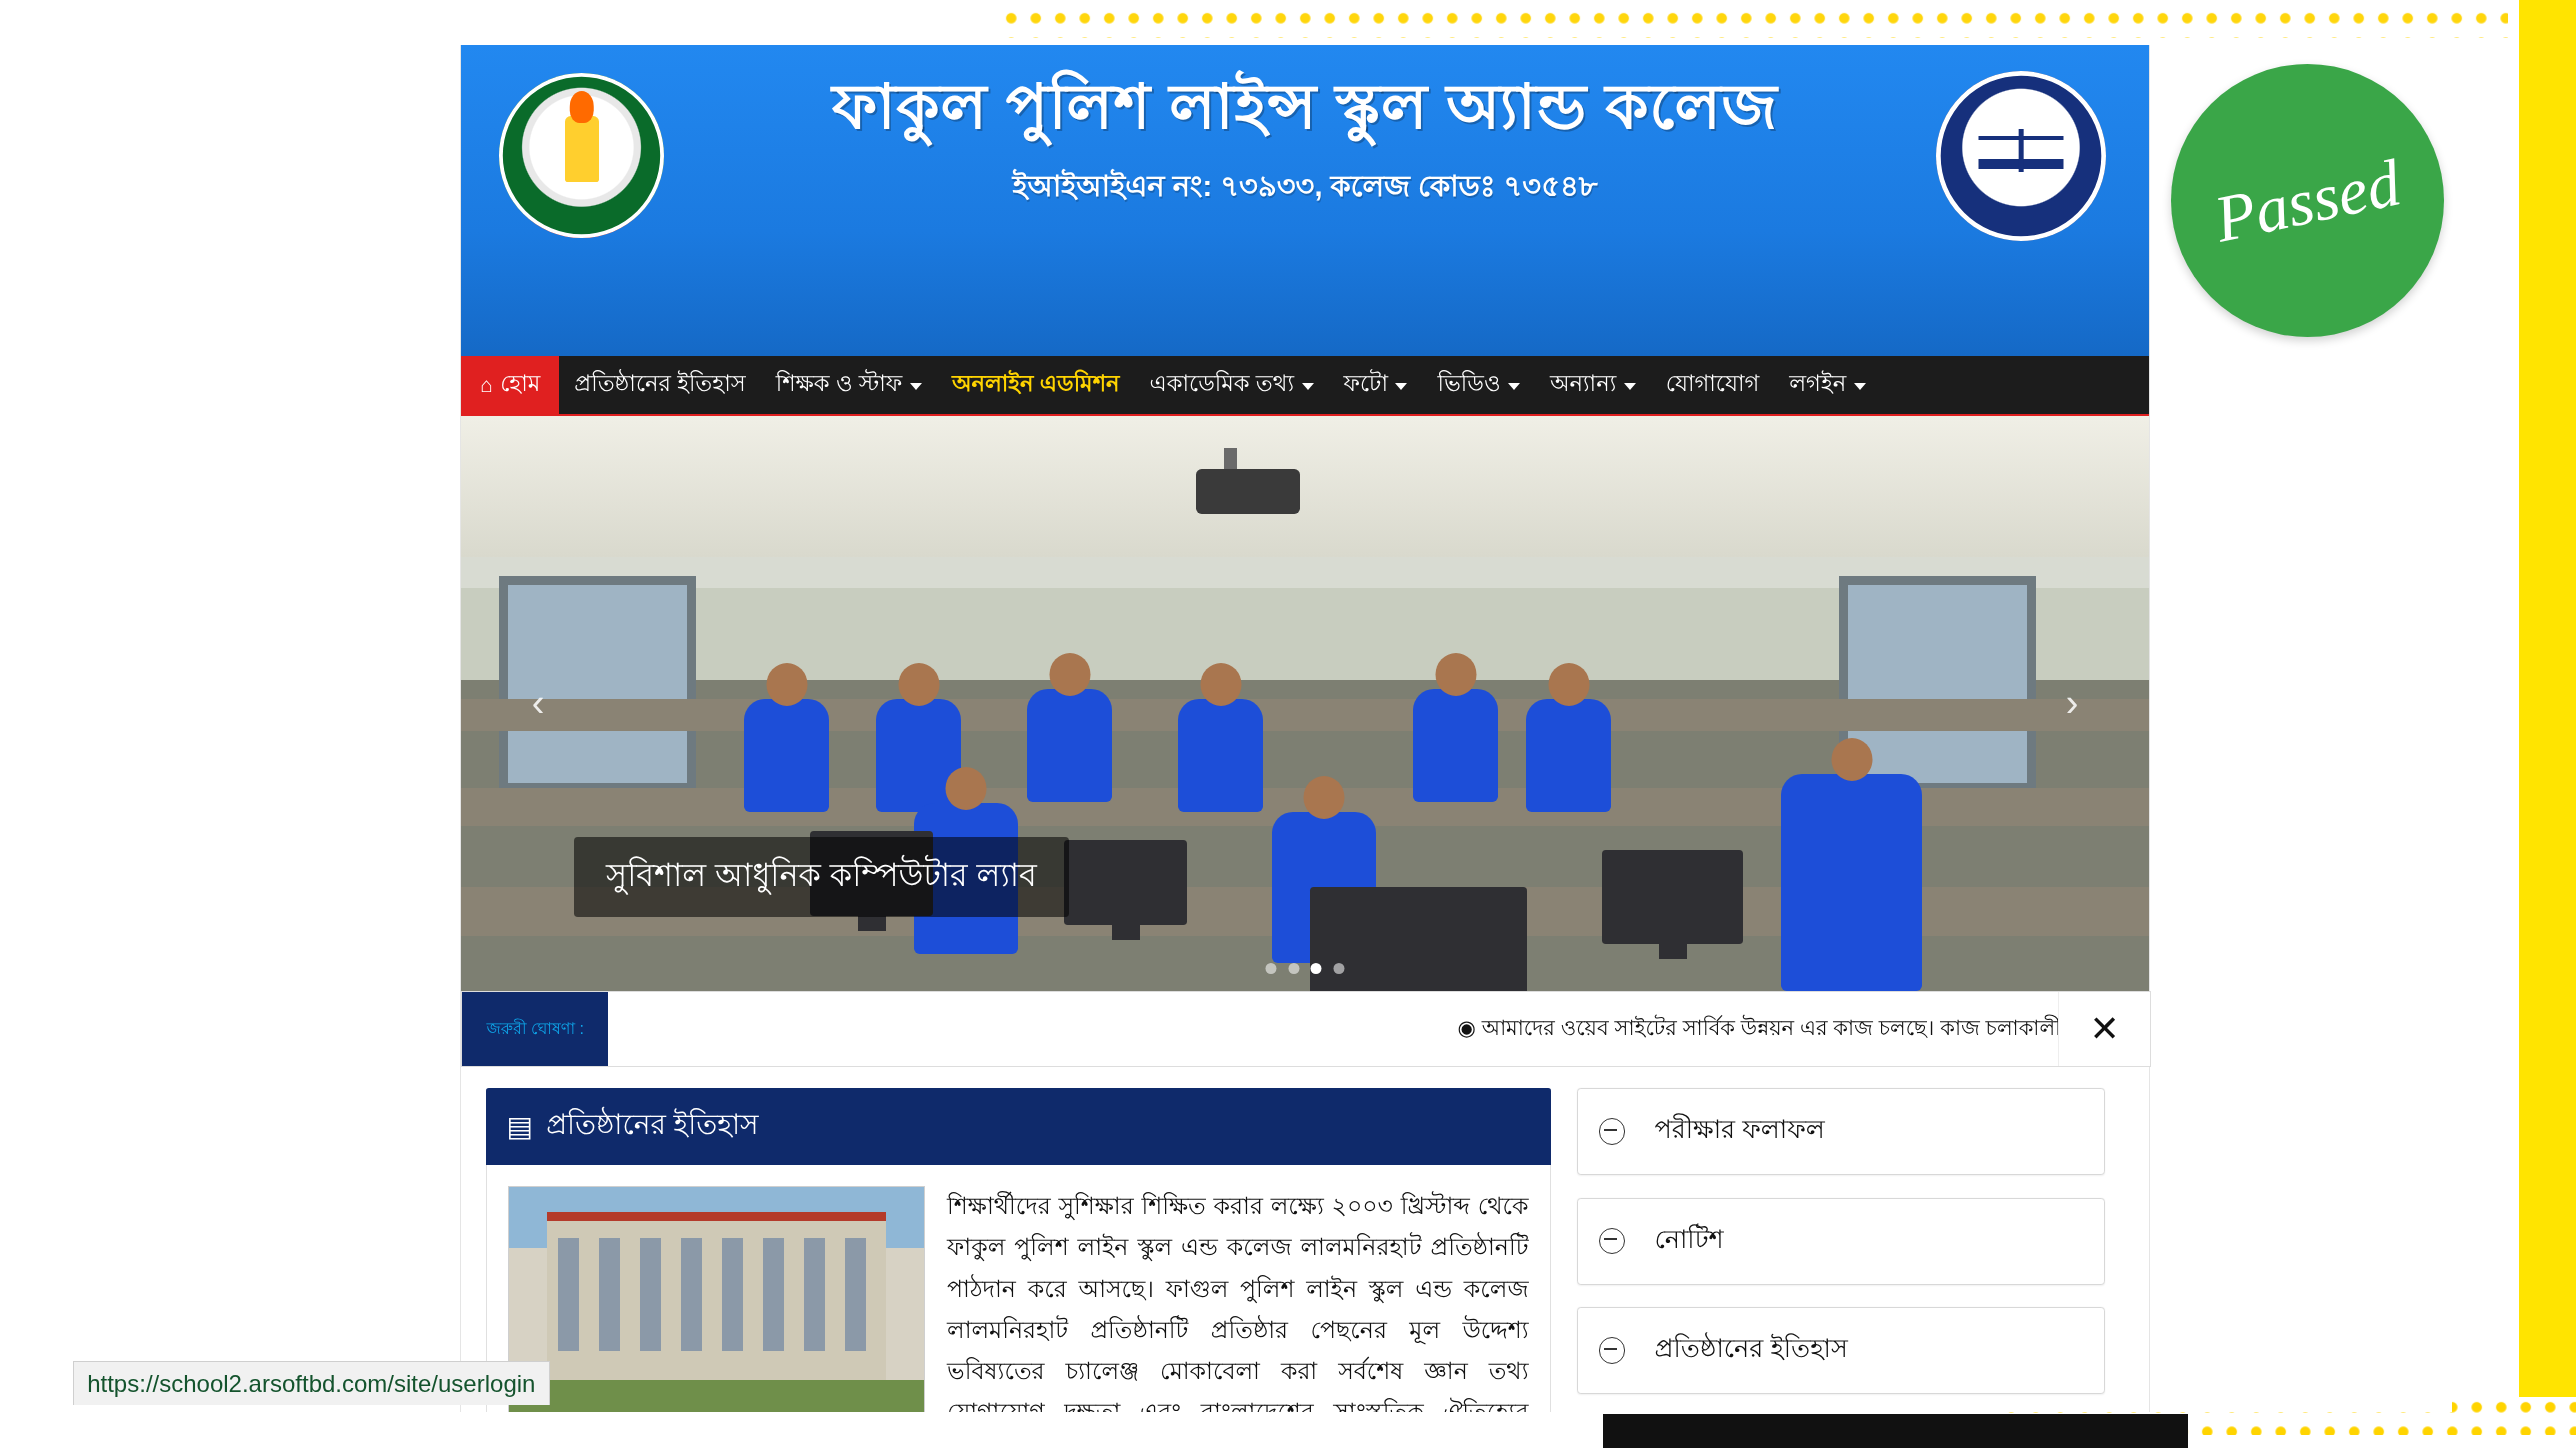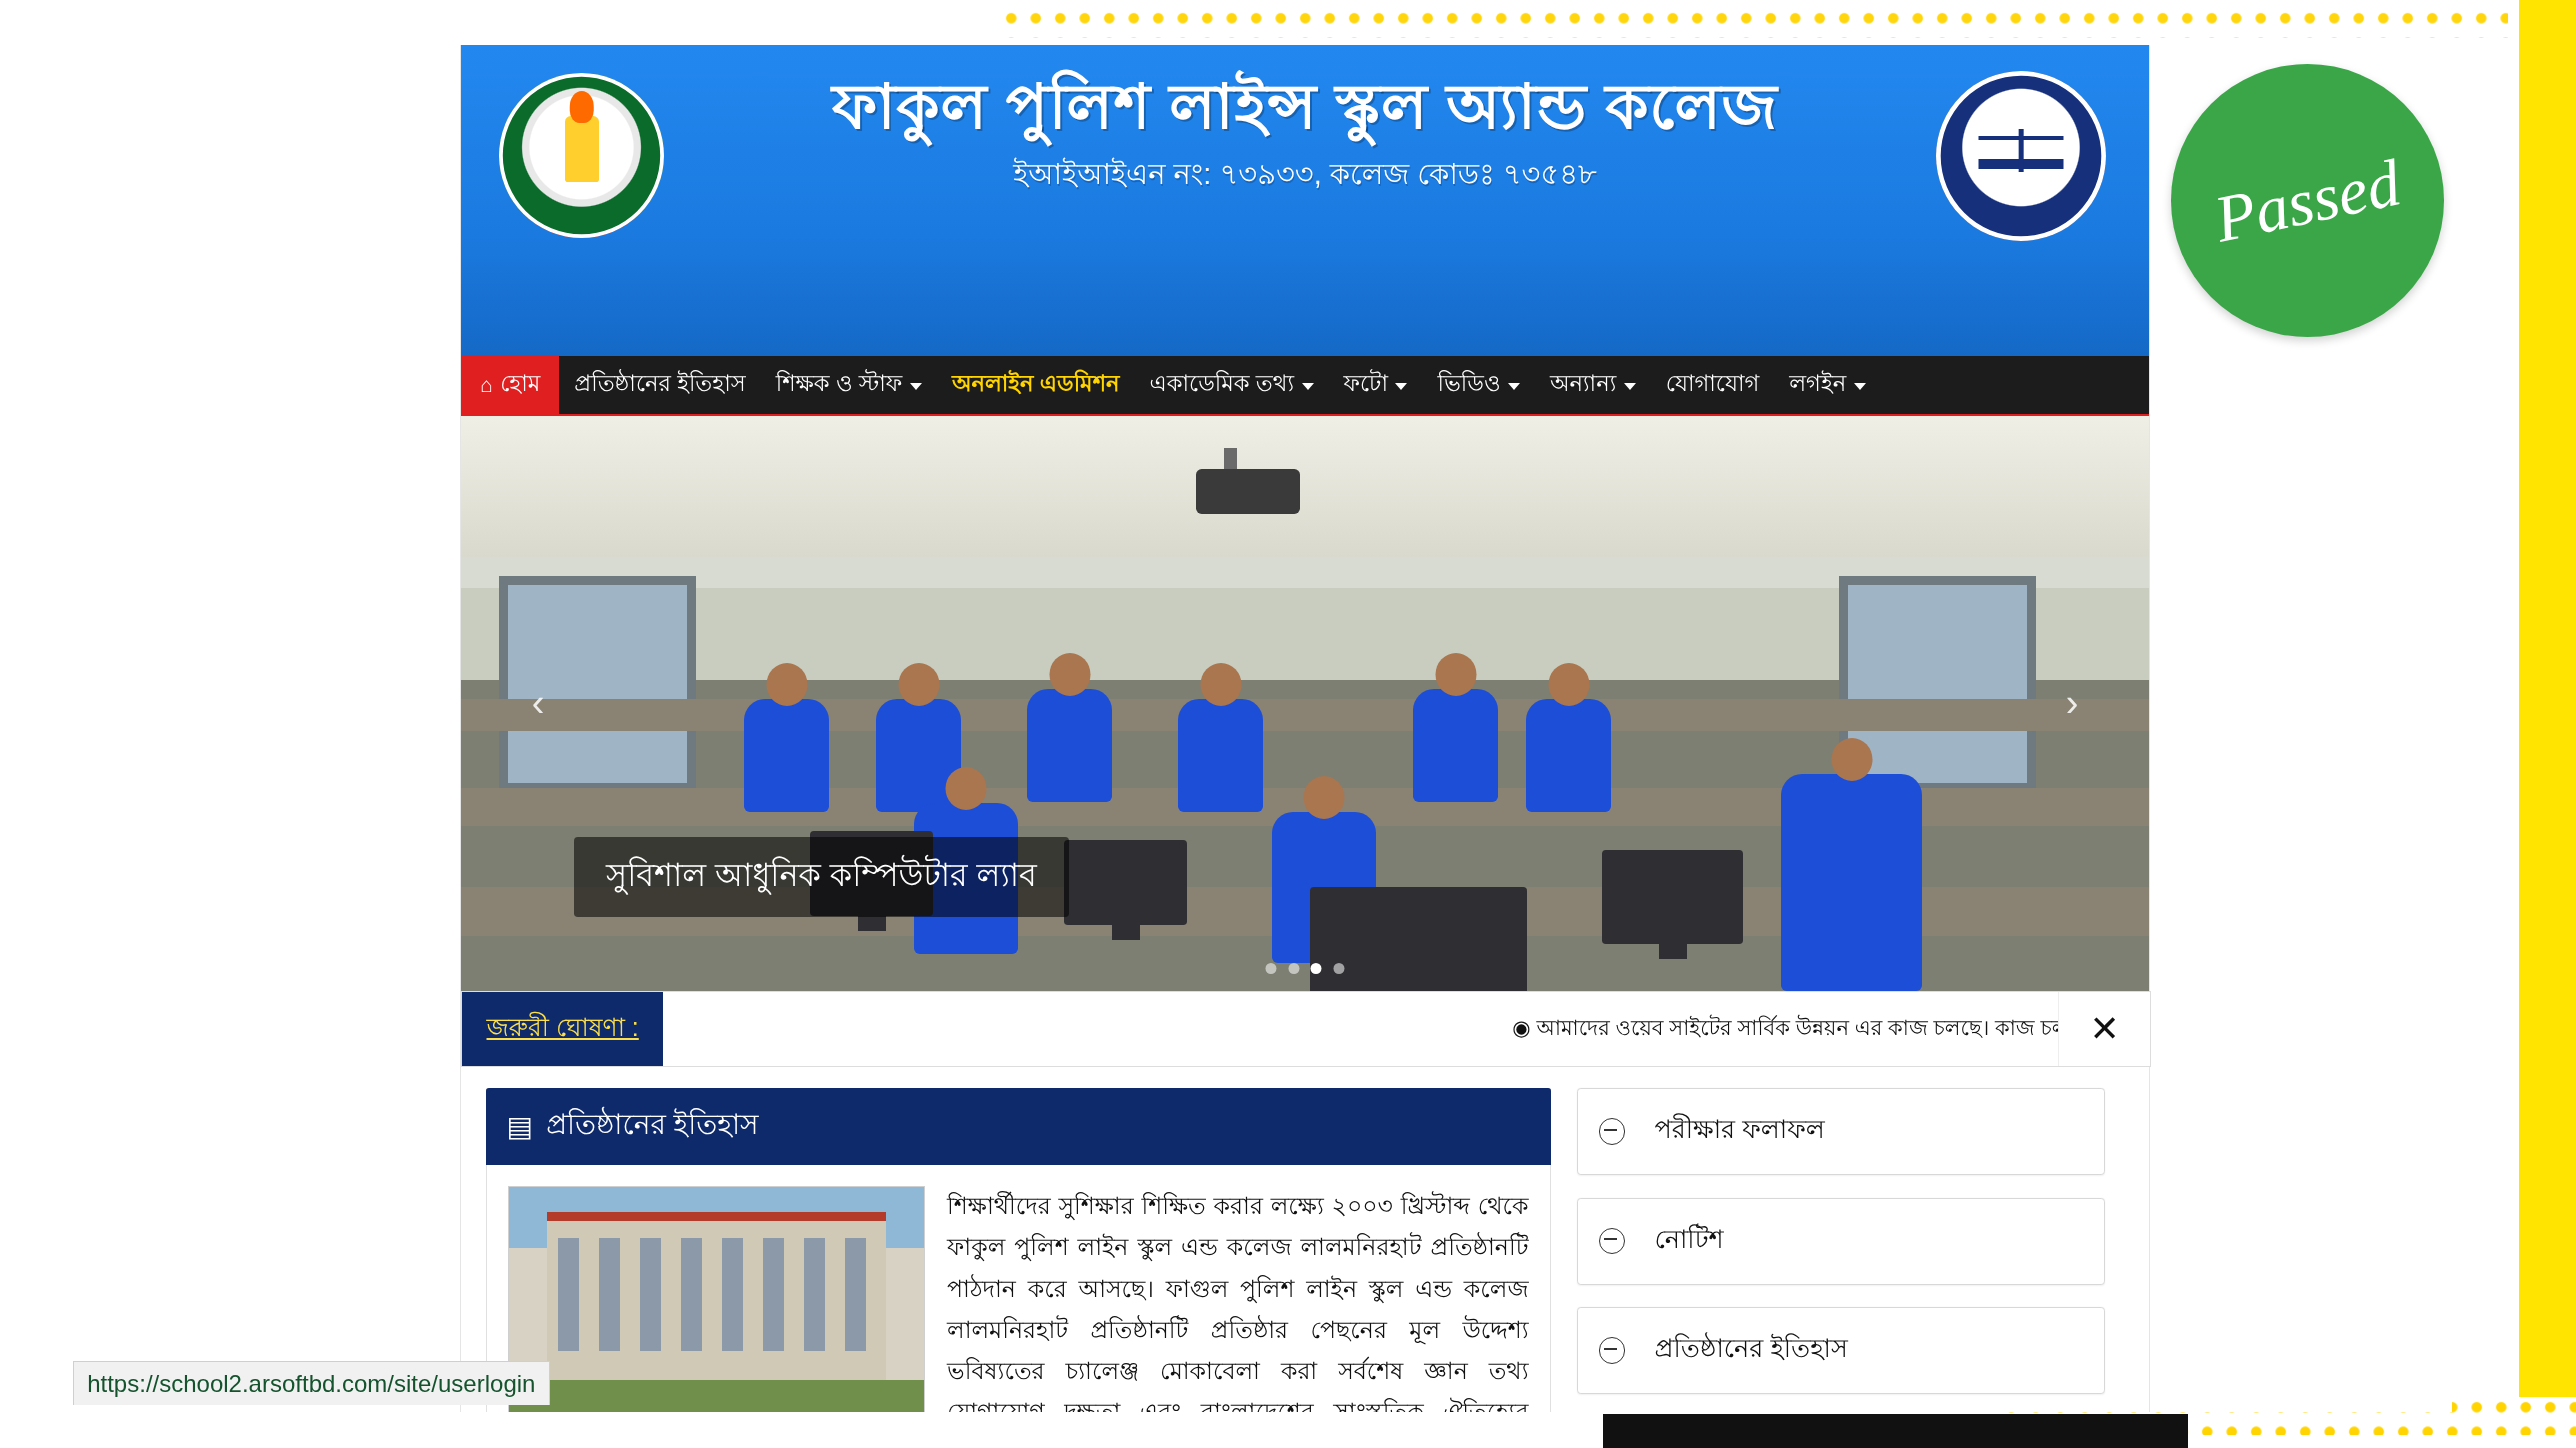--- a/index.html
+++ b/index.html
@@ -89,21 +89,21 @@
     width:5.7px;height:43px;background:#16307c;
   }
   .banner-text{
     position:absolute;left:0;right:0;top:22.6px;text-align:center;color:#ffffff;
   }
   .b-title{
     font-size:62px;font-weight:bold;letter-spacing:0.9px;line-height:1.25;
     text-shadow:1.9px 1.9px 0 rgba(0,0,0,.25);
   }
   .b-sub1{font-size:37px;font-weight:bold;margin-top:11.3px;text-shadow:0.9px 1.9px 0 rgba(0,0,0,.2);}
-  .b-sub2{font-size:29px;font-weight:normal;margin-top:6px;text-shadow:0.9px 1.9px 0 rgba(0,0,0,.2);}
+  .b-sub2{font-size:29px;font-weight:bold;margin-top:18px;text-shadow:0.9px 1.9px 0 rgba(0,0,0,.2);}
 
   
   .nav{
     position:relative;width:1688px;height:58px;background:#1c1c1c;display:flex;align-items:stretch;
     border-bottom:2.8px solid #e02020;
   }
   .nav .item{
     display:flex;align-items:center;gap:7.5px;padding:0 15px;color:#ffffff;font-size:22.6px;
     white-space:nowrap;cursor:pointer;
   }
@@ -163,22 +163,22 @@
   }
   .dots span{width:11.3px;height:11.3px;border-radius:50%;background:rgba(255,255,255,.55);display:block;cursor:pointer;}
   .dots span.on{background:#ffffff;}
 
   
   .notice{
     position:relative;width:1688px;height:74px;background:#ffffff;border:0.9px solid #ddd;
     display:flex;align-items:center;
   }
   .notice-label{
-    background:#0f2a6b;color:#fde047;font-size:25px;height:100%;display:flex;align-items:center;
-    padding:0 24.5px;white-space:nowrap;text-decoration:underline;
+    background:#0f2a6b;color:#0ea5e9;font-size:16px;height:100%;display:flex;align-items:center;
+    padding:0 24.5px;white-space:nowrap;
   }
   .notice-text{
     flex:1;overflow:hidden;white-space:nowrap;color:#111;font-size:21px;padding-left:849px;
   }
   .notice-close{
     width:91px;height:100%;background:#ffffff;display:flex;align-items:center;justify-content:center;
     font-size:36px;color:#111;cursor:pointer;border-left:0.9px solid #eee;
   }
 
   

